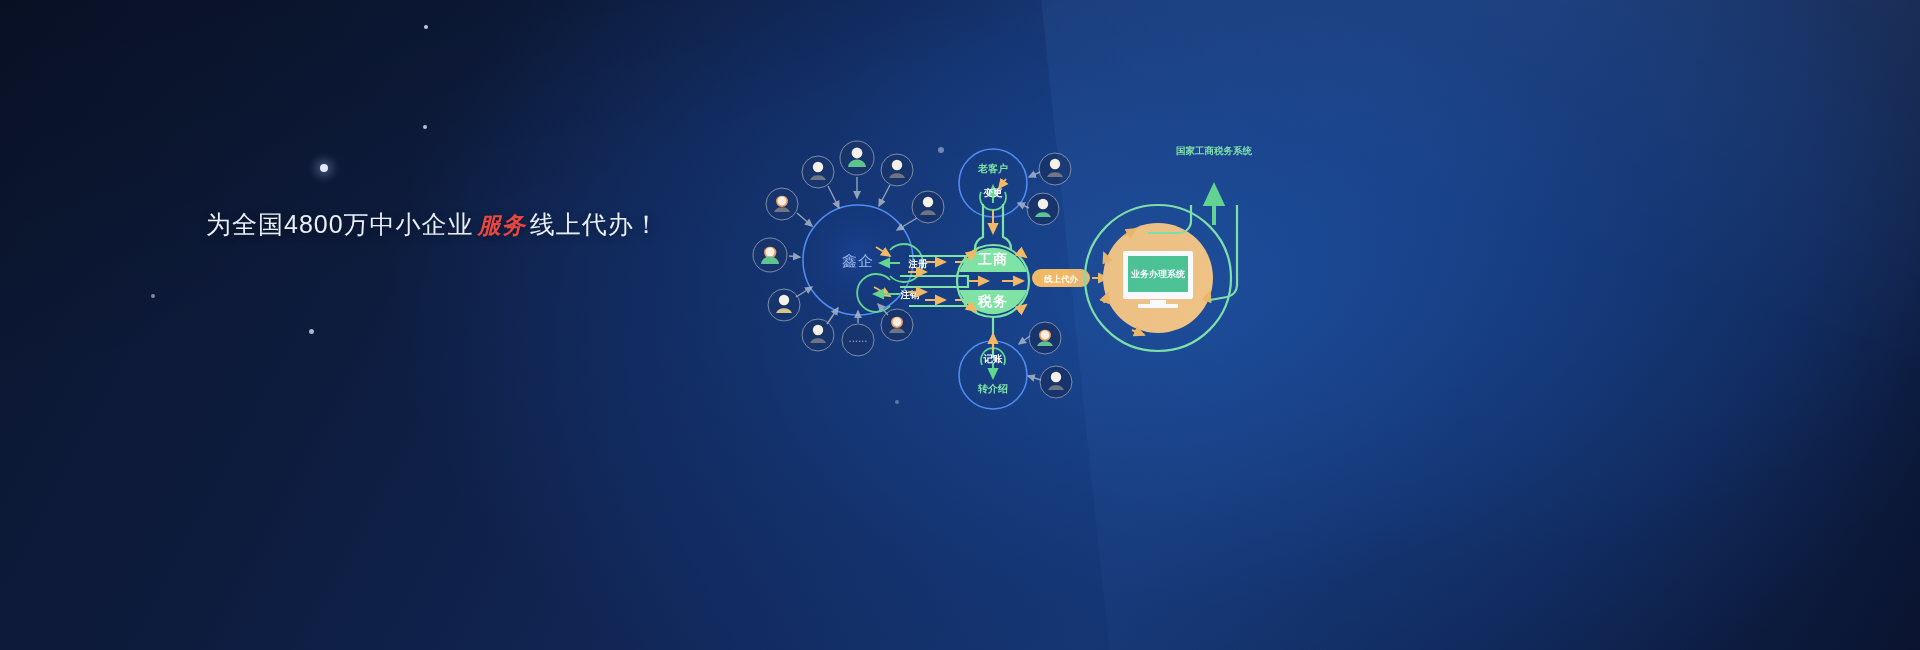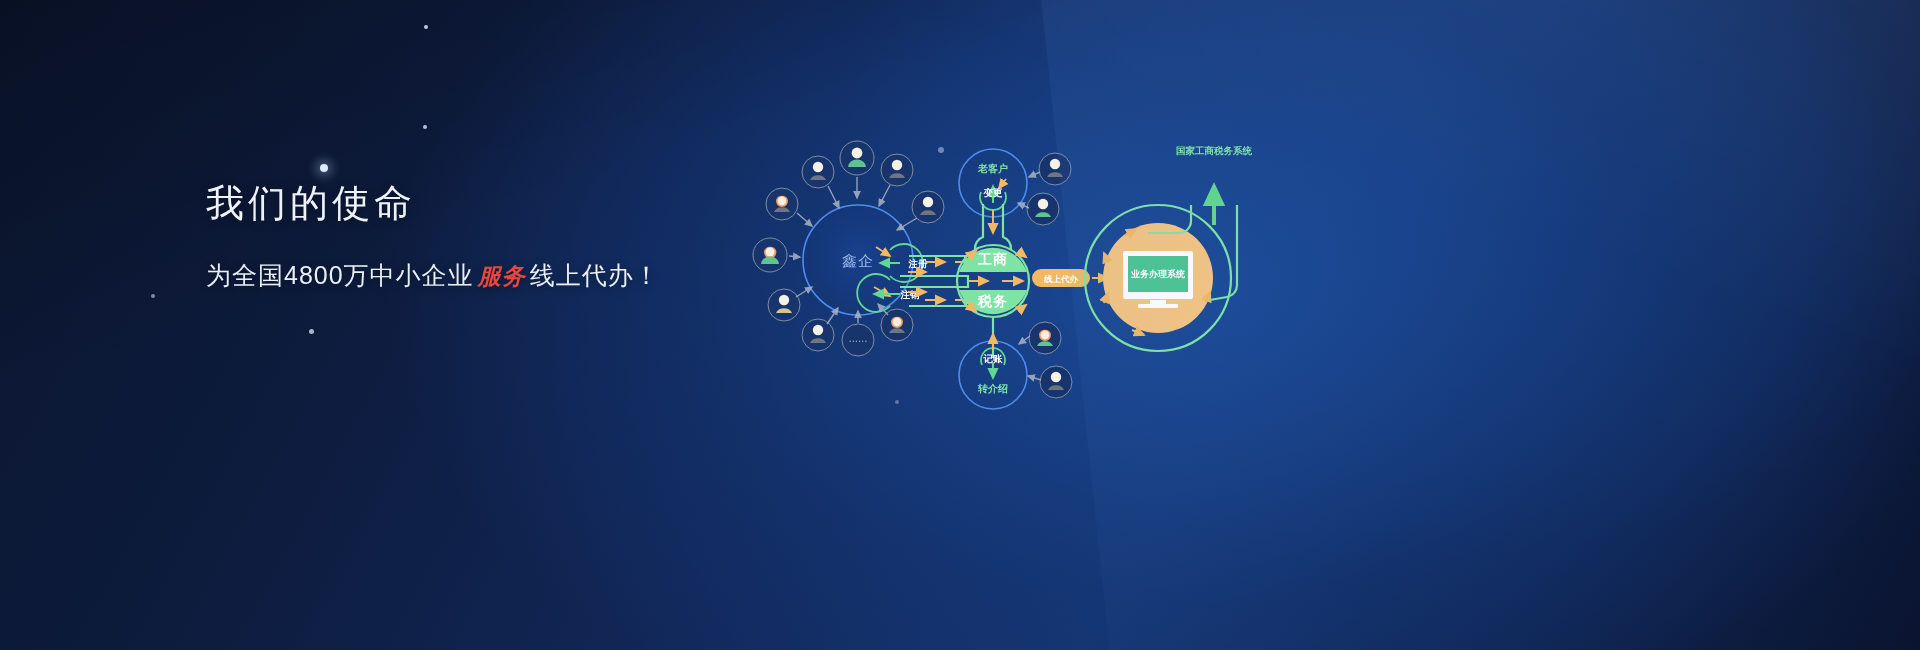--- a/index.html
+++ b/index.html
@@ -56,21 +56,20 @@
 
   <div class="dotfx" style="left:424px;top:25px;width:4px;height:4px;opacity:.85;"></div>
   <div class="dotfx" style="left:423px;top:125px;width:4px;height:4px;opacity:.8;"></div>
   <div class="dotfx glow" style="left:320px;top:164px;width:8px;height:8px;"></div>
   <div class="dotfx" style="left:309px;top:329px;width:5px;height:5px;opacity:.75;"></div>
   <div class="dotfx" style="left:151px;top:294px;width:4px;height:4px;opacity:.55;"></div>
   <div class="dotfx" style="left:938px;top:147px;width:6px;height:6px;opacity:.45;"></div>
   <div class="dotfx" style="left:895px;top:400px;width:4px;height:4px;opacity:.35;"></div>
 
   <div class="copy">
-    <div class="headline">我们的使命</div>
     <div class="subline">
       <span>为全国4800万中小企业</span><span class="hl">服务</span><span>线上代办！</span>
     </div>
   </div>
 
   <div id="diagram">
     <svg width="540" height="300" viewBox="0 0 540 300" xmlns="http://www.w3.org/2000/svg">
       <defs>
         <marker id="mOr" markerWidth="7" markerHeight="7" refX="5" refY="3.2" orient="auto">
           <path d="M0,0.4 L6,3.2 L0,6 Z" fill="#f3b864"></path>

